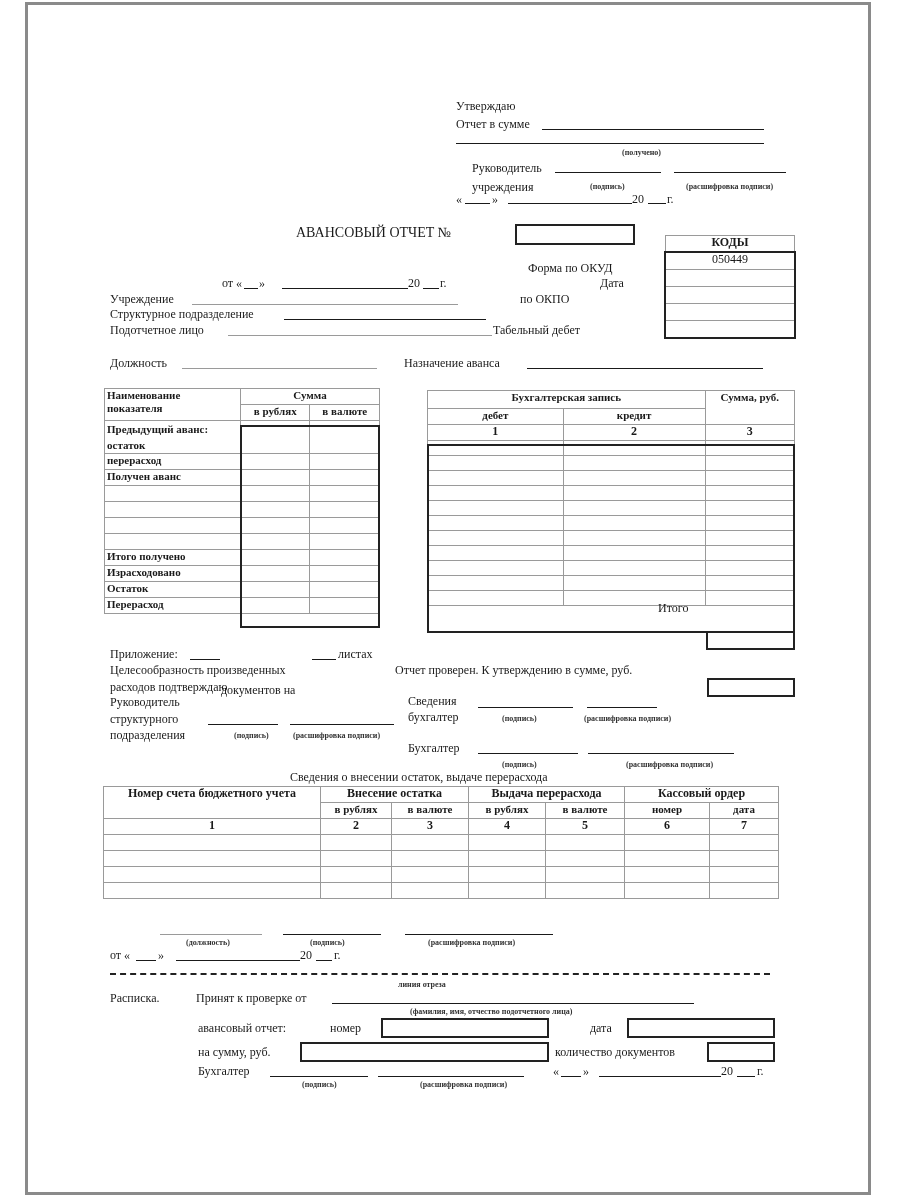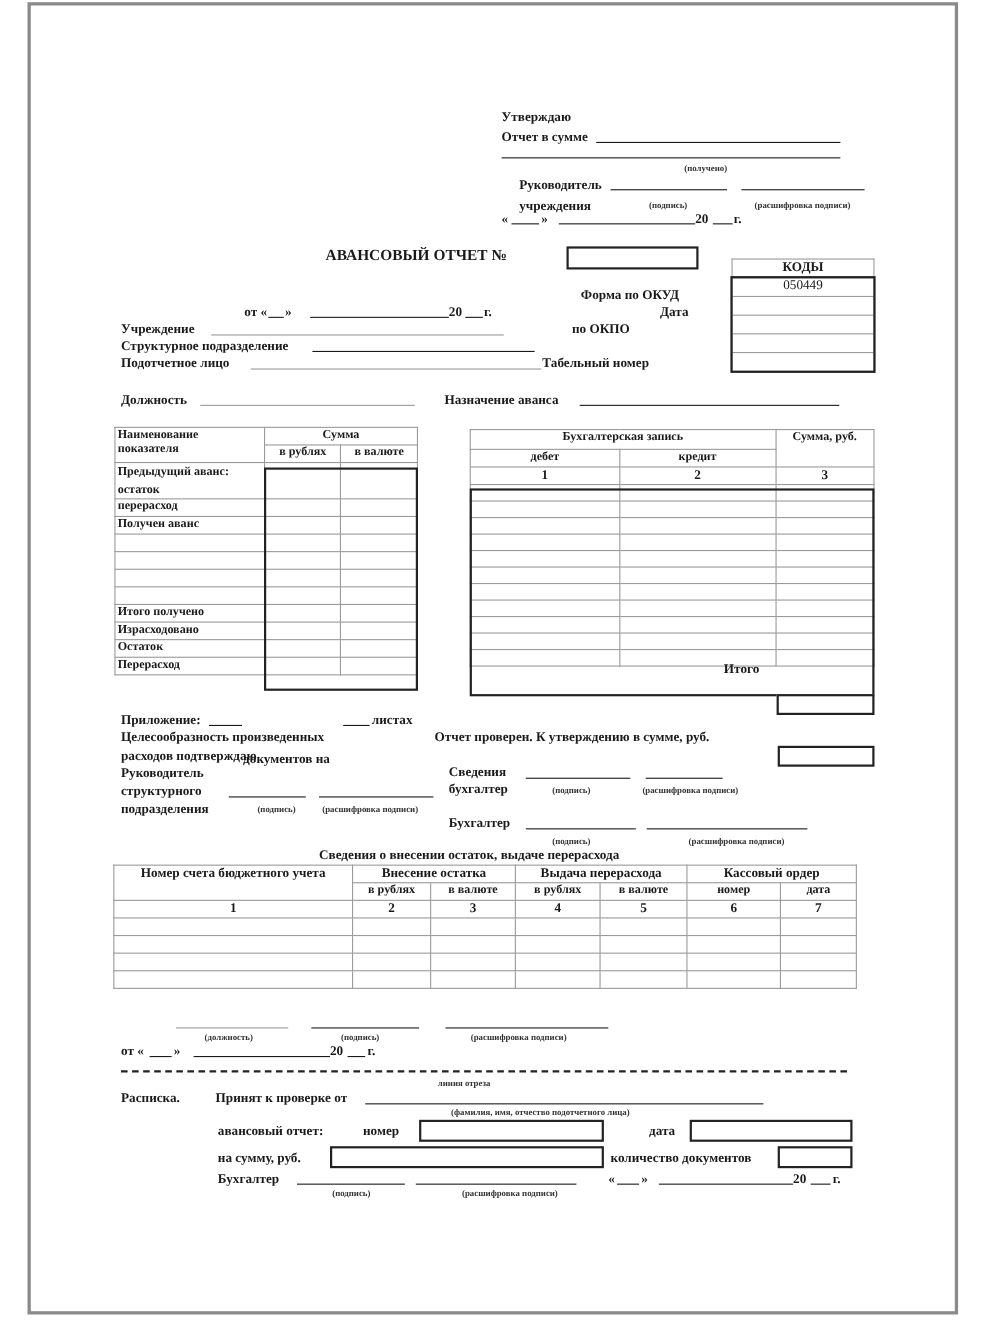--- a/index.html
+++ b/index.html
@@ -1,21 +1,21 @@
 <!DOCTYPE html>
 <html><head>
 <meta charset="utf-8">
 <style>
   html, body { margin: 0; padding: 0; background: #ffffff; }
   body { width: 900px; height: 1200px; position: relative; overflow: hidden;
          font-family: "Liberation Serif", "DejaVu Serif", serif; color: #1a1a1a; }
   .page { position: absolute; left: 25px; top: 2px; width: 846px; height: 1193px;
           border: 3px solid #8a8a8a; border-right-width: 3px; background: #fff; box-sizing: border-box; }
   .abs { position: absolute; white-space: nowrap; }
-  .b { font-weight: bold; }
+  .b { font-weight: normal; }
   .t12 { font-size: 12px; }
   .cap { font-size: 8px; font-weight: bold; color: #333; }
   .line { position: absolute; border-bottom: 1.5px solid #1a1a1a; height: 0; }
   .gline { position: absolute; border-bottom: 1.5px solid #9a9a9a; height: 0; }
   .box { position: absolute; border: 2px solid #222; box-sizing: border-box; background: #fff; }
   table { border-collapse: collapse; position: absolute; font-size: 11px; font-weight: bold; }
   td { border: 1.5px solid #9a9a9a; padding: 0 2px; height: 15px; line-height: 13px; vertical-align: top; }
   td.c { text-align: center; }
   .thick { outline: 2px solid #222; outline-offset: -1px; }
   .dash { position: absolute; left: 110px; width: 660px; top: 973px; height: 0;
@@ -86,21 +86,21 @@
 <div class="abs b t12" style="left:408px;top:276px">20</div>
 <div class="line" style="left:423px;top:288px;width:16px"></div>
 <div class="abs b t12" style="left:440px;top:276px">г.</div>
 
 <div class="abs b t12" style="left:110px;top:292px">Учреждение</div>
 <div class="gline" style="left:192px;top:304px;width:266px"></div>
 <div class="abs b t12" style="left:110px;top:307px">Структурное подразделение</div>
 <div class="line" style="left:284px;top:319px;width:202px"></div>
 <div class="abs b t12" style="left:110px;top:323px">Подотчетное лицо</div>
 <div class="gline" style="left:228px;top:335px;width:264px"></div>
-<div class="abs b t12" style="left:493px;top:323px">Табельный номер</div>
+<div class="abs b t12" style="left:493px;top:323px">Табельный дебет</div>
 
 <div class="abs b t12" style="left:110px;top:356px">Должность</div>
 <div class="gline" style="left:182px;top:368px;width:195px"></div>
 <div class="abs b t12" style="left:404px;top:356px">Назначение аванса</div>
 <div class="line" style="left:527px;top:368px;width:236px"></div>
 
 <table style="left:104px;top:388px;width:276px">
   <tbody>
       <tr>
     <td rowspan="2" style="width:130px;height:30px">Наименование показателя</td>

